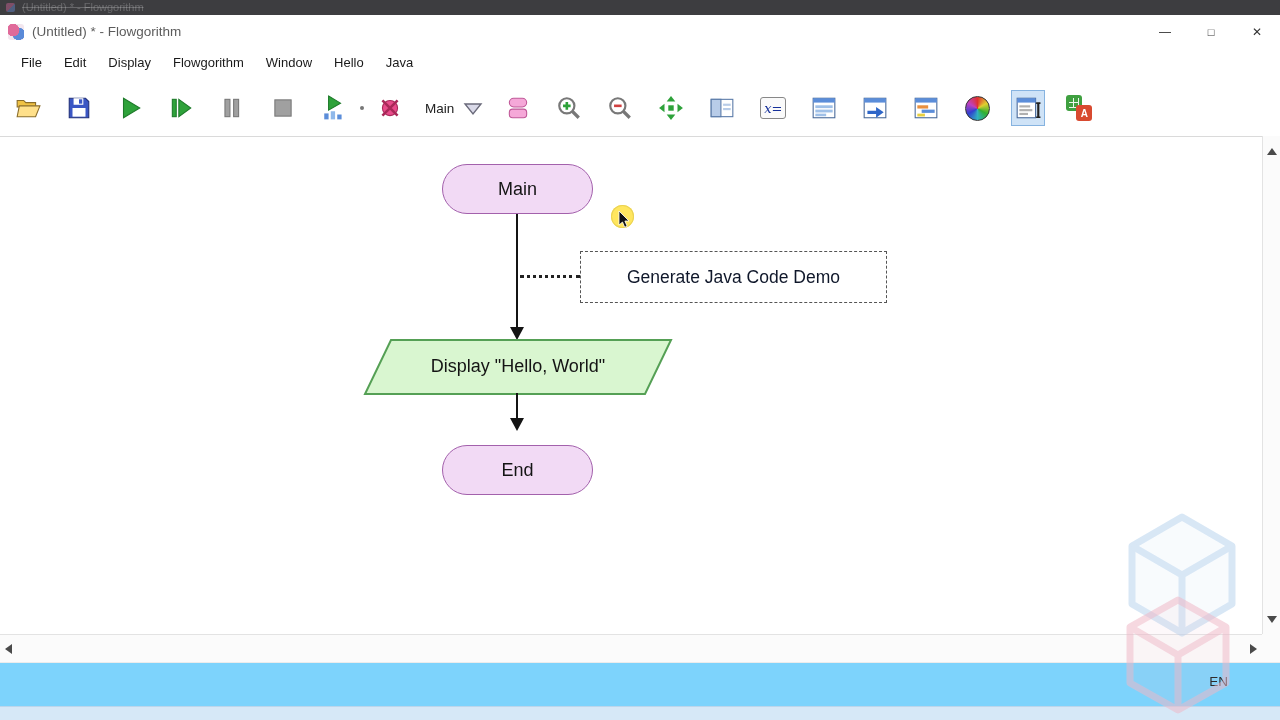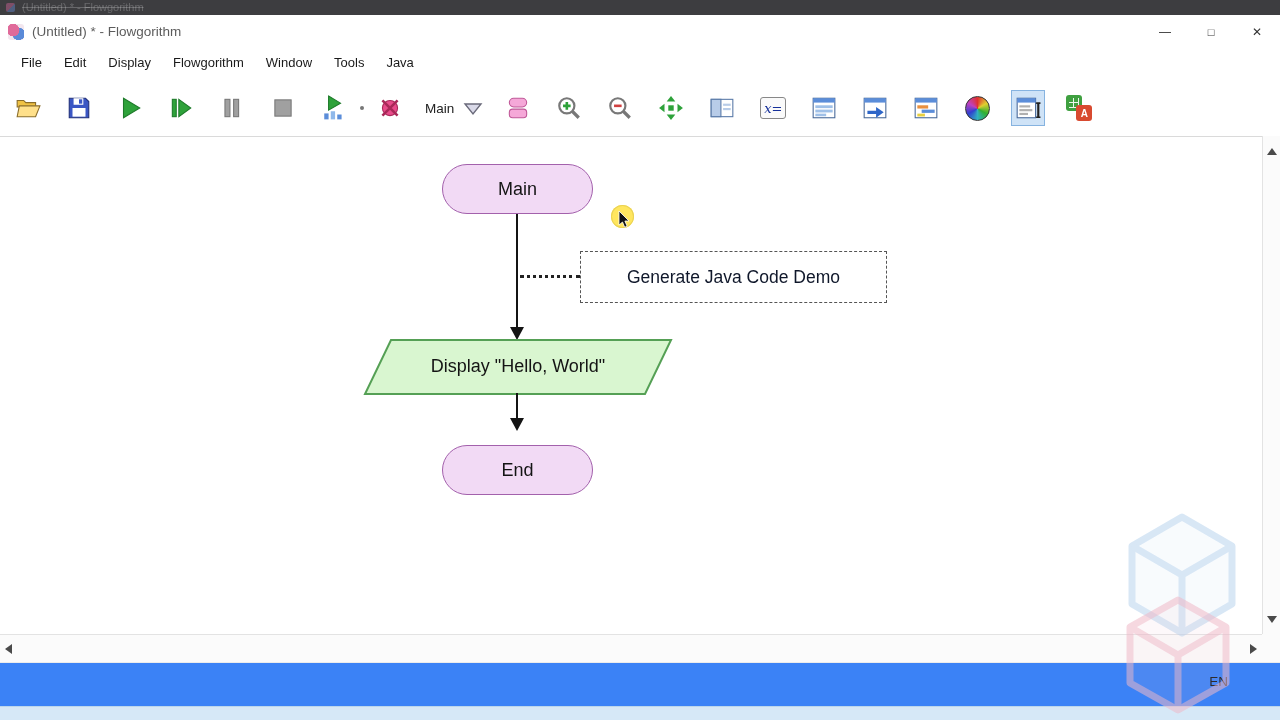--- a/index.html
+++ b/index.html
@@ -76,21 +76,21 @@
             justify-content:center; }
   .tri-up   { width:0; height:0; border-left:5px solid transparent; border-right:5px solid transparent; border-bottom:7px solid #4a4a4a; }
   .tri-down { width:0; height:0; border-left:5px solid transparent; border-right:5px solid transparent; border-top:7px solid #4a4a4a; }
   .tri-left { width:0; height:0; border-top:5px solid transparent; border-bottom:5px solid transparent; border-right:7px solid #4a4a4a; }
   .tri-right{ width:0; height:0; border-top:5px solid transparent; border-bottom:5px solid transparent; border-left:7px solid #4a4a4a; }
   .hscroll { position:absolute; left:0; top:634px; width:1262px; height:28px; background:#fbfbfb;
              border-top:1px solid #e3e3e3; display:flex; align-items:center;
              justify-content:space-between; padding:0 5px; }
   .scroll-corner { position:absolute; right:0; top:634px; width:18px; height:28px; background:#fbfbfb; }
 
-  .status { position:absolute; left:0; top:662px; width:1280px; height:44px; background:#3b82f6;
+  .status { position:absolute; left:0; top:662px; width:1280px; height:44px; background:#7dd3fc;
             border-top:1px solid #ececec; }
   .lang { position:absolute; right:52px; top:11px; font-size:13.5px; color:#1a1a1a; }
   .bottom-strip { position:absolute; left:0; top:706px; width:1280px; height:14px;
                   background:#d6e8f7; border-top:1px solid #bcd6ec; }
   .watermark { position:absolute; left:1080px; top:500px; width:200px; height:220px;
                z-index:30; pointer-events:none; }
 </style>
 </head>
 <body>
 
@@ -108,21 +108,21 @@
     <div class="win-btn">✕</div>
   </div>
 </div>
 
 <div class="menubar">
   <span class="menu-item">File</span>
   <span class="menu-item">Edit</span>
   <span class="menu-item">Display</span>
   <span class="menu-item">Flowgorithm</span>
   <span class="menu-item">Window</span>
-  <span class="menu-item">Tools</span>
+  <span class="menu-item">Hello</span>
   <span class="menu-item">Java</span>
 </div>
 
 <div class="toolbar">
   <button class="tbtn">
     <svg viewBox="0 0 24 24">
       <path d="M2 5h6l2 2h9v4H2z" fill="#F0C244" stroke="#8A6D2A"></path>
       <path d="M4 10h19l-4 10H2z" fill="#FFE08A" stroke="#8A6D2A"></path>
     </svg>
   </button>

